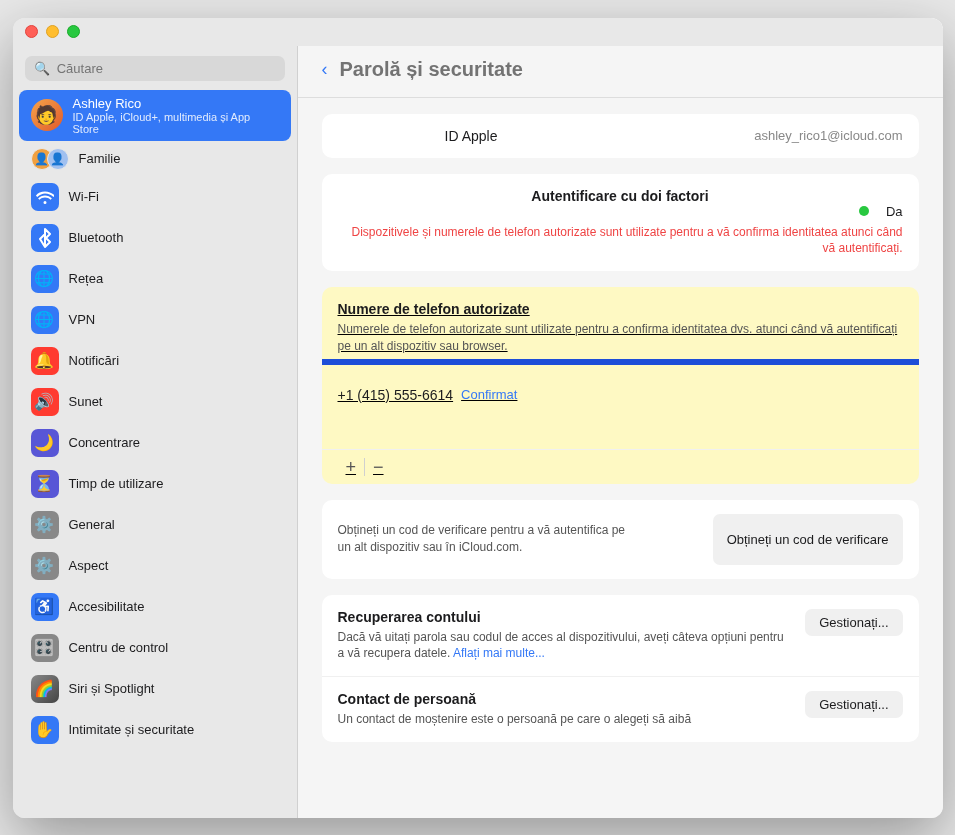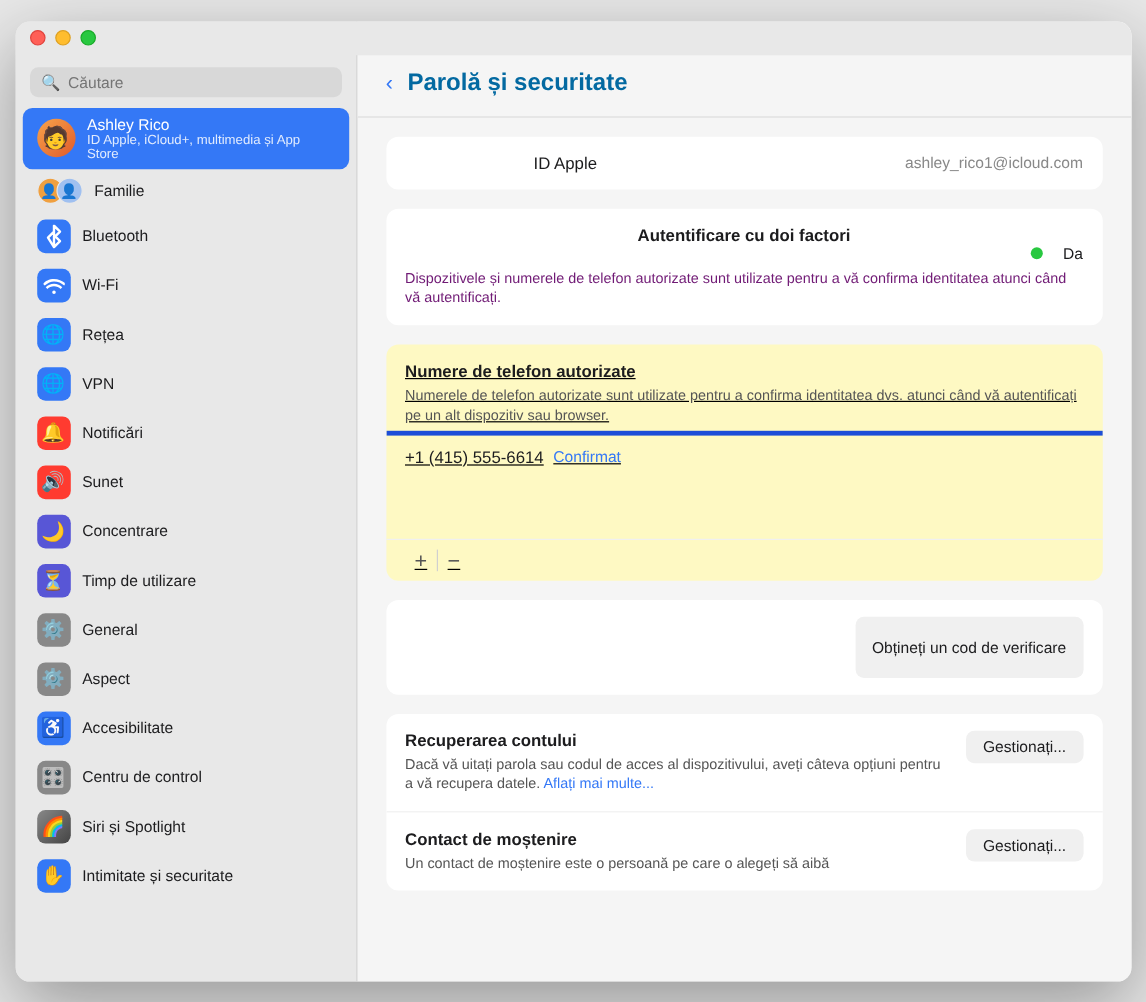--- a/index.html
+++ b/index.html
@@ -166,21 +166,21 @@
       background: none;
       border: none;
       cursor: pointer;
       font-size: 18px;
       color: #3478f6;
       padding: 0 4px;
     }
     .main-title {
       font-size: 20px;
       font-weight: 600;
-      color: #0369a1;
+      color: #737373;
     }
     .main-content {
       padding: 0 24px 24px 24px;
       overflow-y: auto;
     }
 
     
     .section-card {
       background: #fff;
       border-radius: 10px;
@@ -246,23 +246,24 @@
       font-size: 13px;
       color: #1c1c1e;
     }
     .green-dot {
       width: 10px; height: 10px;
       background: #28c840;
       border-radius: 50%;
     }
     .twofa-desc {
       font-size: 12px;
-      color: #701a75;
+      color: #ef4444;
       margin-top: 5px;
       line-height: 1.4;
+      text-align: right;
     }
 
     
     .phone-section {
       background: #fef9c3;
       border-radius: 10px;
       margin-top: 16px;
       text-decoration: underline;
     }
     .phone-header {
@@ -274,22 +275,22 @@
       color: #1c1c1e;
     }
     .phone-header-desc {
       font-size: 12px;
       color: #555;
       margin-top: 4px;
       line-height: 1.4;
     }
     .phone-number-area {
       min-height: 90px;
-      padding: 10px 16px;
-      border-top: 4px solid #1d4ed8;
+      padding: 22px 16px;
+      border-top: 6px solid #1d4ed8;
     }
     .phone-number-row {
       display: flex;
       align-items: center;
       gap: 8px;
       font-size: 14px;
       color: #1c1c1e;
     }
     .phone-confirmed {
       color: #3478f6;
@@ -427,35 +428,35 @@
         <div class="family-avatars">
           <div class="family-avatar" style="background:#f0a040;">👤</div>
           <div class="family-avatar" style="background:#a0c0f0;">👤</div>
         </div>
         <div class="item-text">
           <span class="item-label">Familie</span>
         </div>
       </div>
 
       <div class="sidebar-item">
+        <div class="item-icon icon-wifi">
+          <svg width="18" height="14" viewBox="0 0 18 14" fill="none">
+              <path d="M9 11a1.5 1.5 0 1 1 0 3 1.5 1.5 0 0 1 0-3zm0-3.5C11.2 7.5 13.1 8.4 14.5 9.8l1.4-1.4C14.1 6.7 11.7 5.5 9 5.5S3.9 6.7 2.1 8.4l1.4 1.4C4.9 8.4 6.8 7.5 9 7.5zm0-4C12.3 3.5 15.3 4.8 17.5 7l1.4-1.4C16.5 3.2 12.9 1.5 9 1.5S1.5 3.2-.1 5.6L1.3 7C3.5 4.8 6.6 3.5 9 3.5z" fill="white"></path>
+            </svg>
+        </div>
+        <span class="item-label">Wi-Fi</span>
+      </div>
+
+      <div class="sidebar-item">
         <div class="item-icon icon-bluetooth">
           <svg width="14" height="20" viewBox="0 0 14 20" fill="none">
               <path d="M7 1l5 5-5 5V1zm0 0v18l5-5-5-5m0 10L2 11l5-5" stroke="white" stroke-width="2" stroke-linecap="round" stroke-linejoin="round"></path>
             </svg>
         </div>
         <span class="item-label">Bluetooth</span>
-      </div>
-
-      <div class="sidebar-item">
-        <div class="item-icon icon-wifi">
-          <svg width="18" height="14" viewBox="0 0 18 14" fill="none">
-              <path d="M9 11a1.5 1.5 0 1 1 0 3 1.5 1.5 0 0 1 0-3zm0-3.5C11.2 7.5 13.1 8.4 14.5 9.8l1.4-1.4C14.1 6.7 11.7 5.5 9 5.5S3.9 6.7 2.1 8.4l1.4 1.4C4.9 8.4 6.8 7.5 9 7.5zm0-4C12.3 3.5 15.3 4.8 17.5 7l1.4-1.4C16.5 3.2 12.9 1.5 9 1.5S1.5 3.2-.1 5.6L1.3 7C3.5 4.8 6.6 3.5 9 3.5z" fill="white"></path>
-            </svg>
-        </div>
-        <span class="item-label">Wi-Fi</span>
       </div>
 
       <div class="sidebar-item">
         <div class="item-icon icon-retea">🌐</div>
         <span class="item-label">Rețea</span>
       </div>
 
       <div class="sidebar-item">
         <div class="item-icon icon-vpn">🌐</div>
         <span class="item-label">VPN</span>
@@ -555,38 +556,39 @@
         </div>
         <div class="phone-actions">
           <button class="phone-action-btn">+</button>
           <div class="phone-divider"></div>
           <button class="phone-action-btn">−</button>
         </div>
       </div>
 
       <div class="section-card">
         <div class="verify-row">
+          <p class="verify-desc">Obțineți un cod de verificare pentru a vă autentifica pe un alt dispozitiv sau în iCloud.com.</p>
           <button class="verify-btn">Obțineți un cod de verificare</button>
         </div>
       </div>
 
       <div class="section-card">
         <div class="mgmt-row">
           <div class="mgmt-text">
             <div class="mgmt-label">Recuperarea contului</div>
             <div class="mgmt-desc">
               <span>Dacă vă uitați parola sau codul de acces al dispozitivului, aveți câteva opțiuni pentru a vă recupera datele.</span>
               <a class="mgmt-link" href="#">Aflați mai multe...</a>
             </div>
           </div>
           <button class="mgmt-btn">Gestionați...</button>
         </div>
         <div class="mgmt-row">
           <div class="mgmt-text">
-            <div class="mgmt-label">Contact de moștenire</div>
+            <div class="mgmt-label">Contact de persoană</div>
             <div class="mgmt-desc">Un contact de moștenire este o persoană pe care o alegeți să aibă</div>
           </div>
           <button class="mgmt-btn">Gestionați...</button>
         </div>
       </div>
 
     </div>
   </div>
 </div>
 

